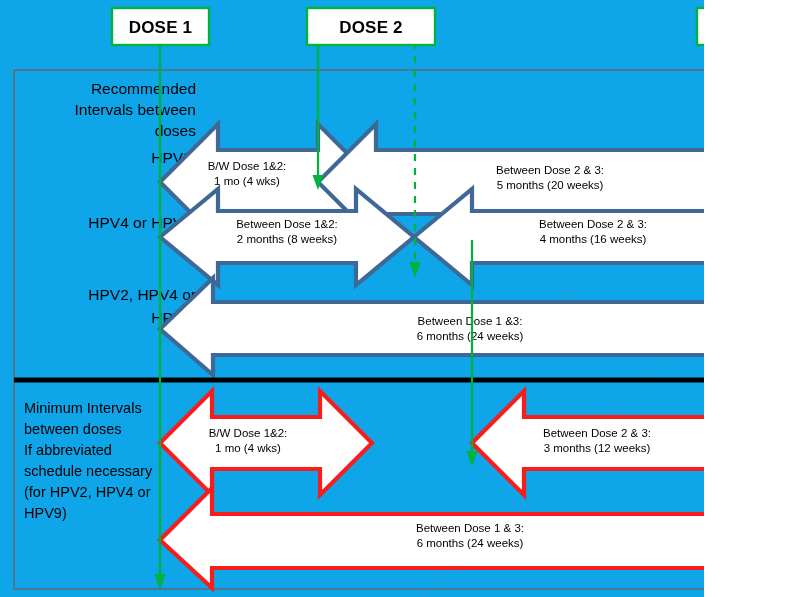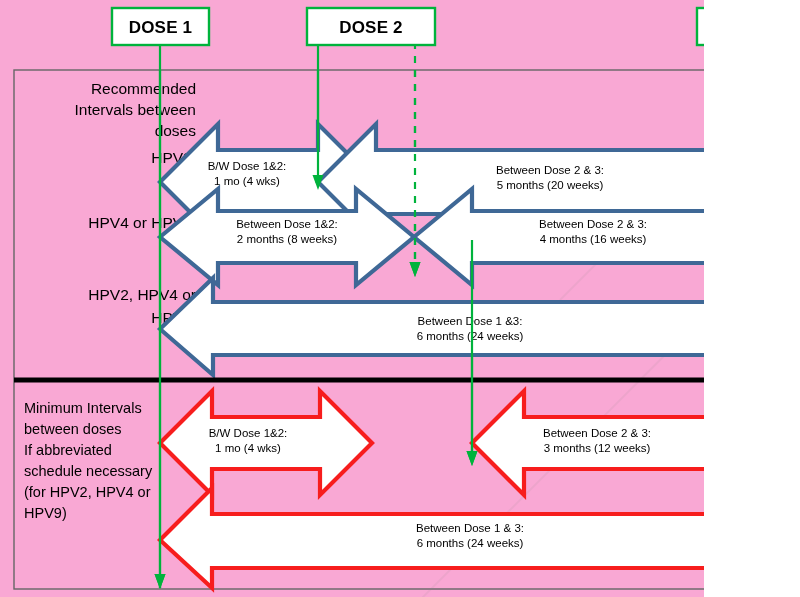--- a/index.html
+++ b/index.html
@@ -10,21 +10,21 @@
   }
   body {
     font-family: "Liberation Sans", sans-serif;
     color: #000000;
   }
   #page {
     position: relative;
     width: 704px;
     height: 597px;
     overflow: hidden;
-    background: #f9a8d4;
+    background: #0ea5e9;
   }
   #diagram-svg {
     position: absolute;
     left: 0;
     top: 0;
     width: 800px;
     height: 597px;
   }
   .dose-box-label {
     font-size: 17px;

